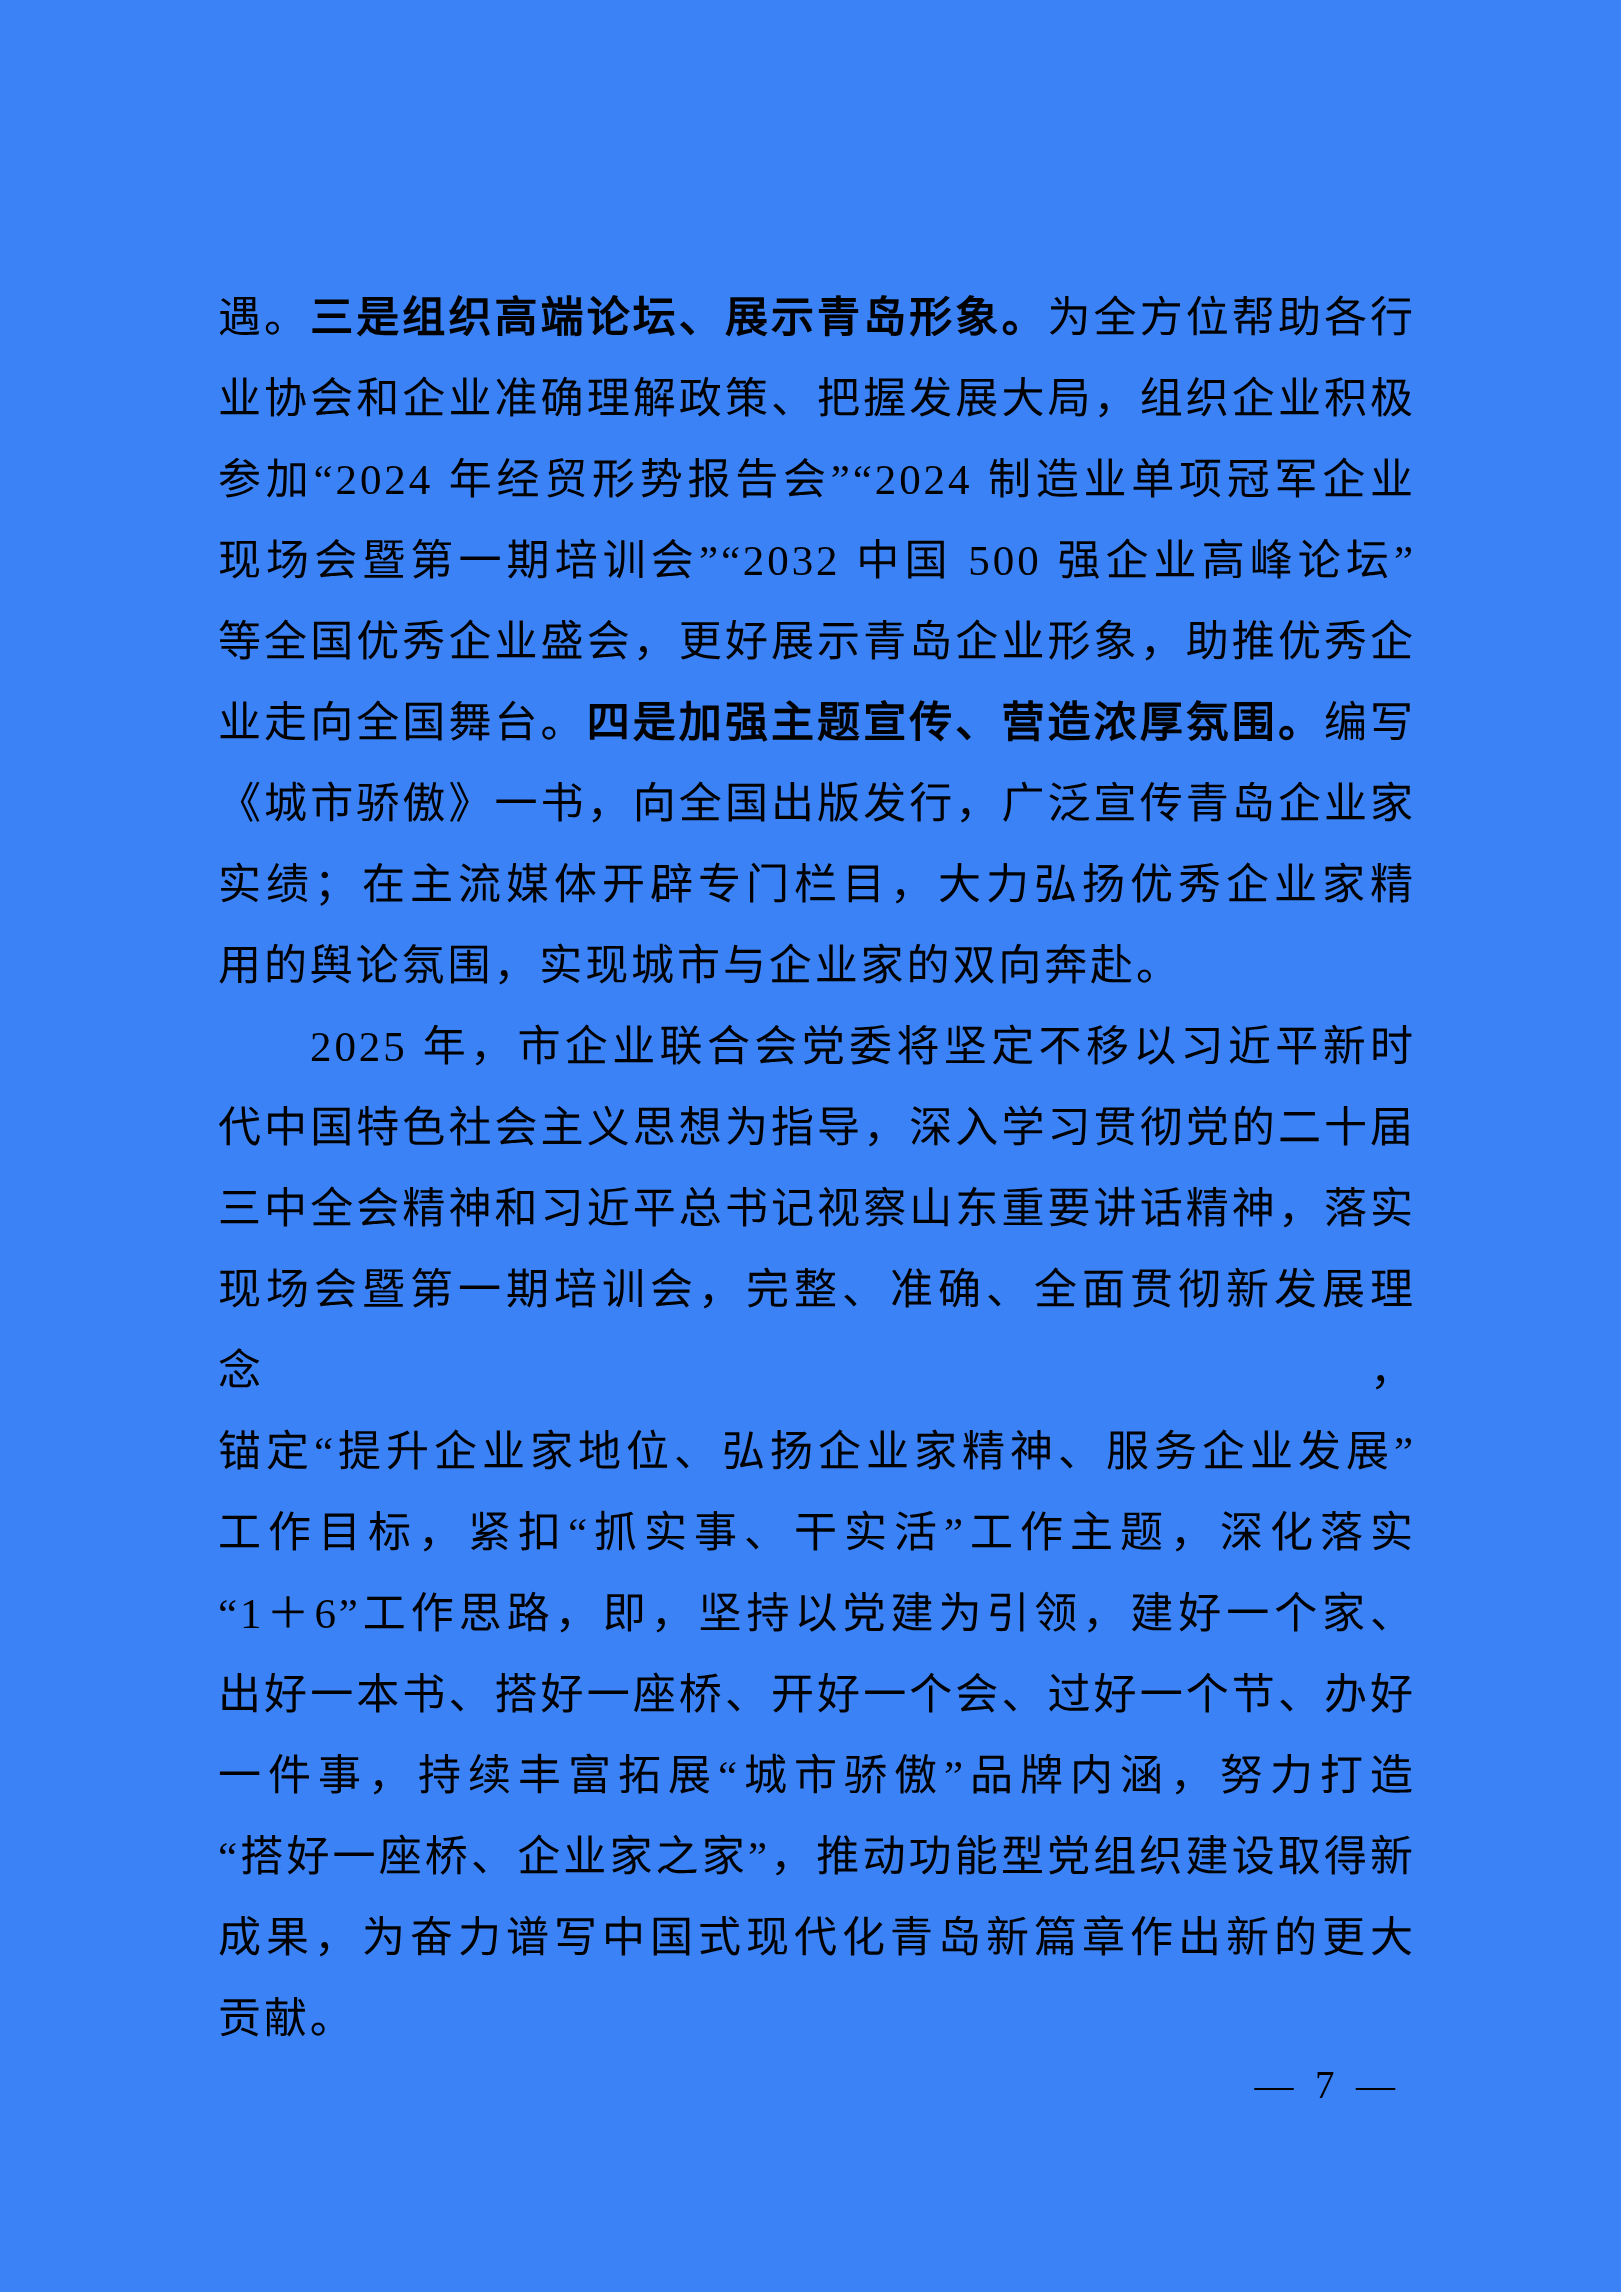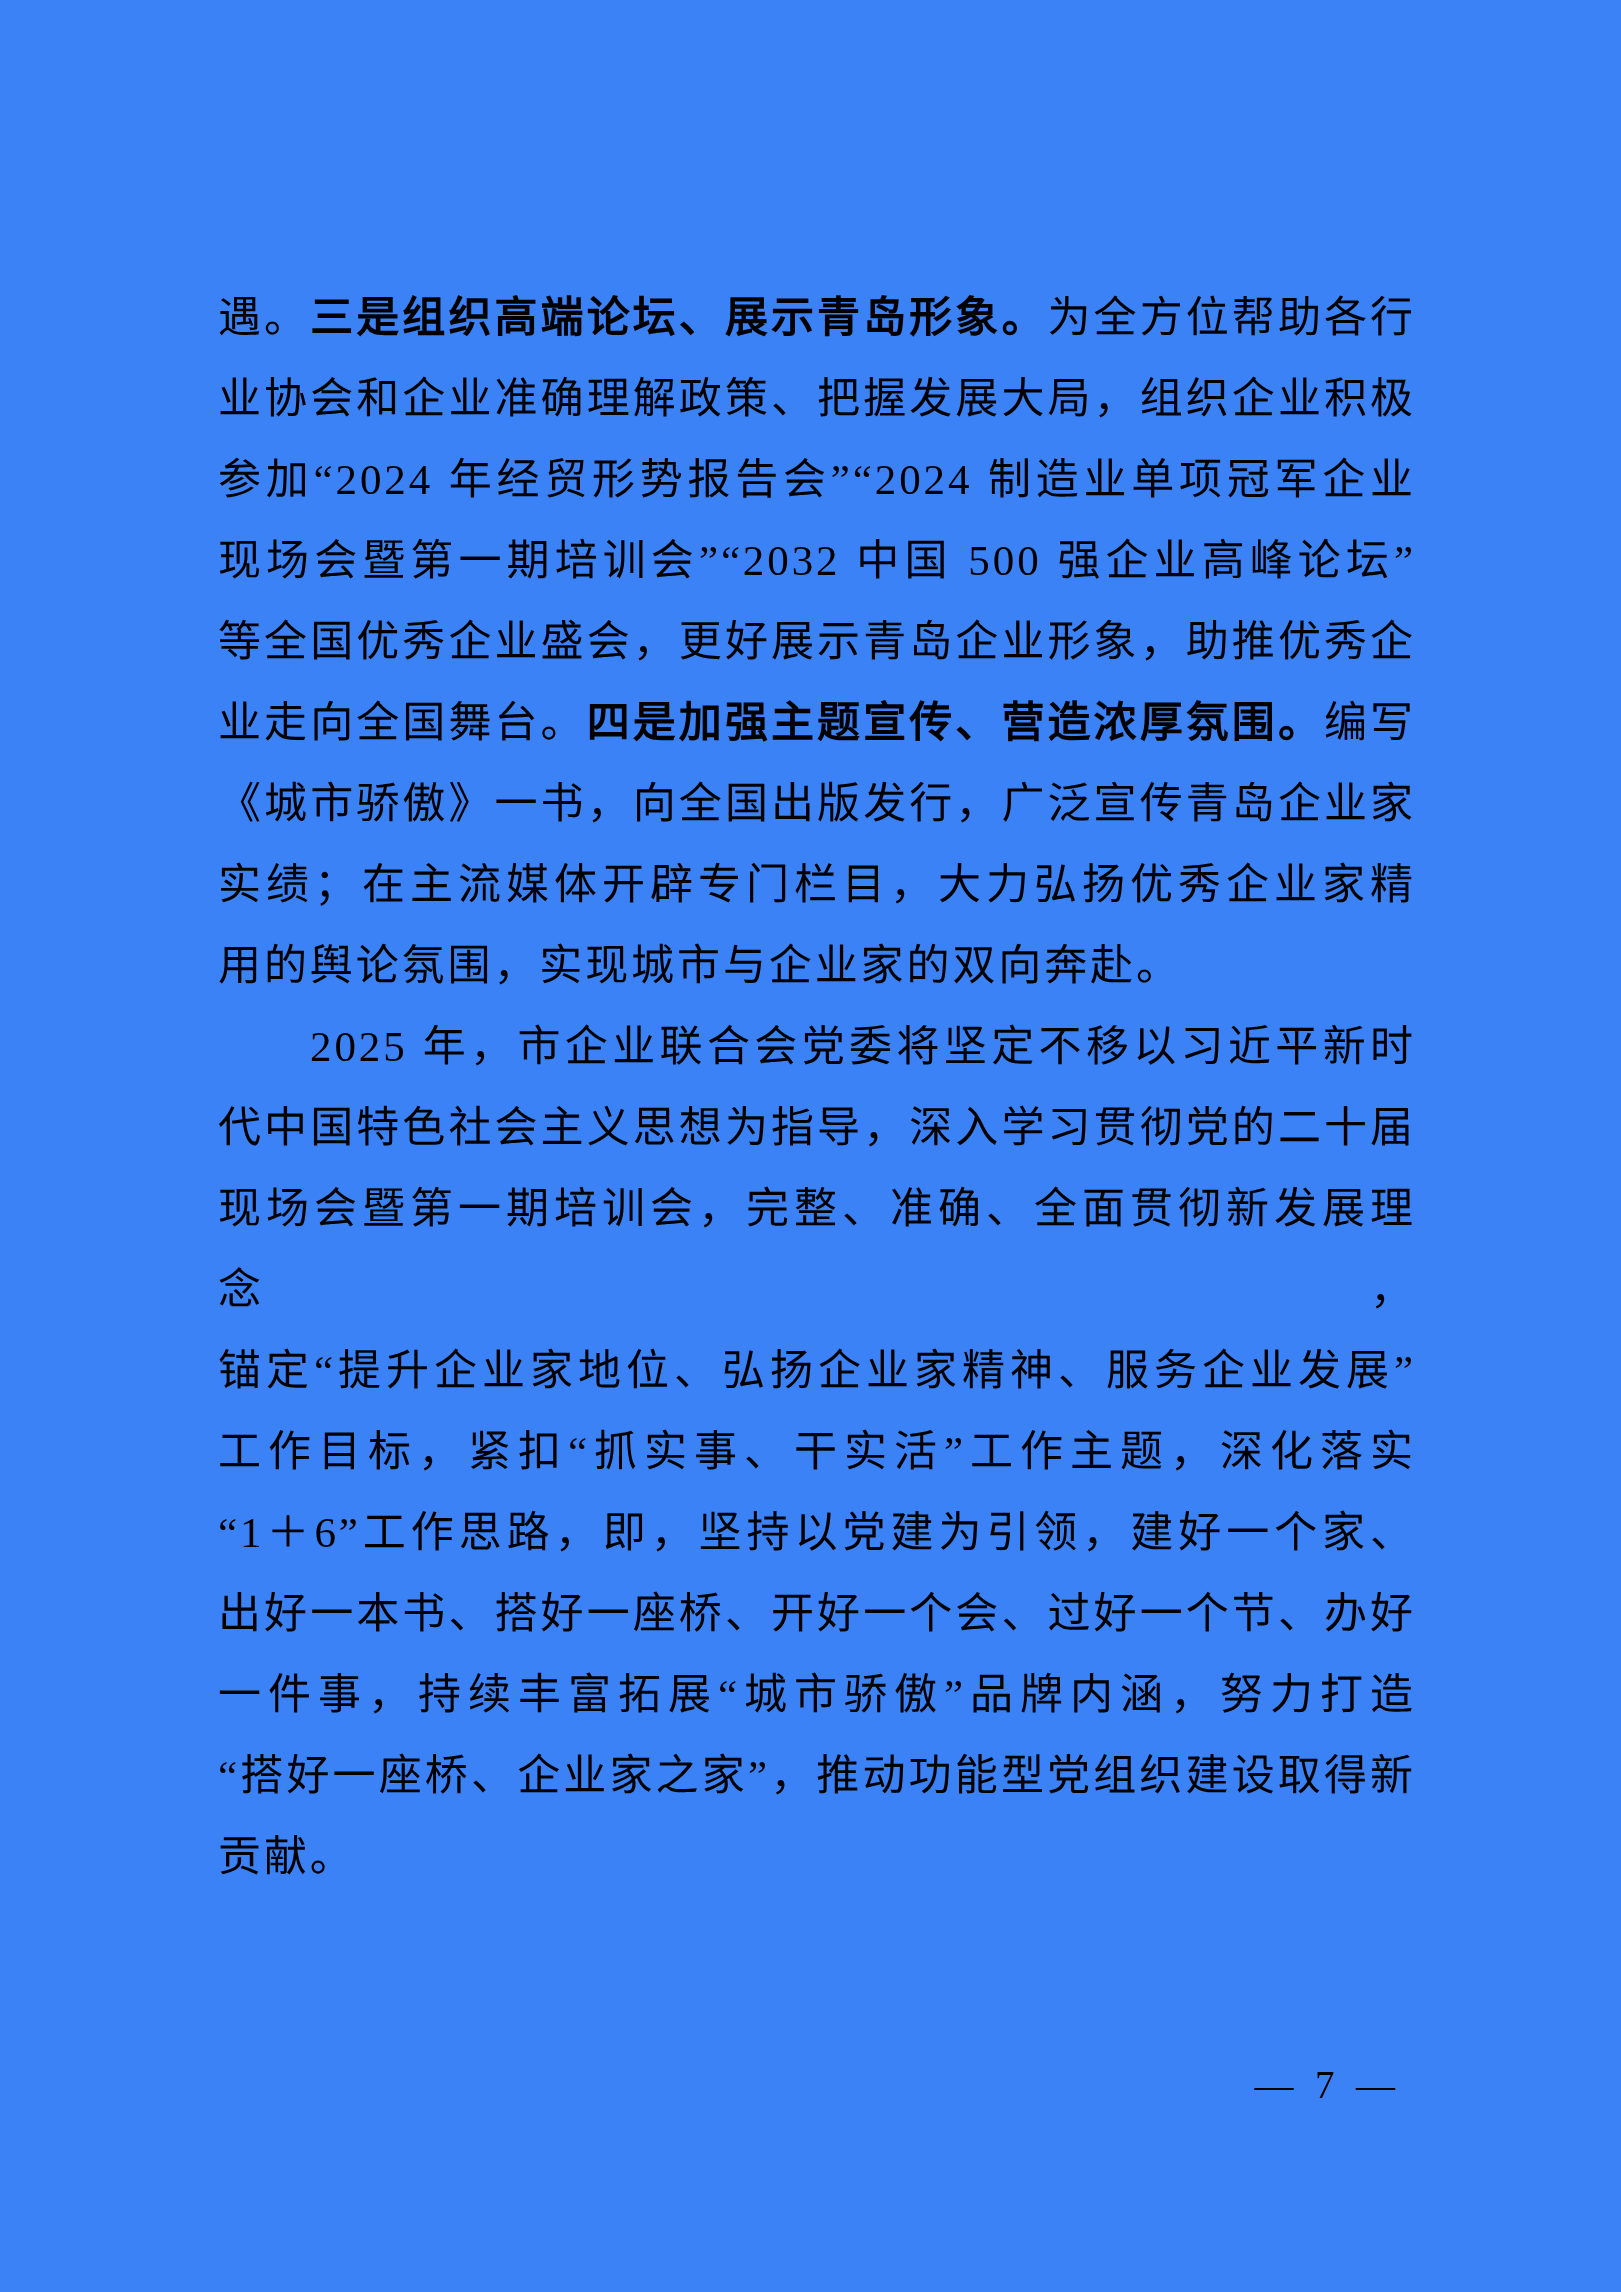--- a/index.html
+++ b/index.html
@@ -67,24 +67,26 @@
       <div class="line just"><span class="seg">业协会和企业准确理解政策、把握发展大局，组织企业积极</span></div>
       <div class="line just"><span class="seg">参加“2024 年经贸形势报告会”“2024 制造业单项冠军企业</span></div>
       <div class="line just"><span class="seg">现场会暨第一期培训会”“2032 中国 500 强企业高峰论坛”</span></div>
       <div class="line just"><span class="seg">等全国优秀企业盛会，更好展示青岛企业形象，助推优秀企</span></div>
       <div class="line just"><span class="seg">业走向全国舞台。</span><span class="seg bold">四是加强主题宣传、营造浓厚氛围。</span><span class="seg">编写</span></div>
       <div class="line just"><span class="seg">《城市骄傲》一书，向全国出版发行，广泛宣传青岛企业家</span></div>
       <div class="line just"><span class="seg">实绩；在主流媒体开辟专门栏目，大力弘扬优秀企业家精</span></div>
       <div class="line left"><span class="seg">用的舆论氛围，实现城市与企业家的双向奔赴。</span></div>
       <div class="line just indent"><span class="seg">2025 年，市企业联合会党委将坚定不移以习近平新时</span></div>
       <div class="line just"><span class="seg">代中国特色社会主义思想为指导，深入学习贯彻党的二十届</span></div>
+      <div class="line just"><span class="seg">三中全会精神和习近平总书记视察山东重要讲话精神，落实</span></div>
       <div class="line just"><span class="seg">现场会暨第一期培训会，完整、准确、全面贯彻新发展理念，</span></div>
       <div class="line just"><span class="seg">锚定“提升企业家地位、弘扬企业家精神、服务企业发展”</span></div>
       <div class="line just"><span class="seg">工作目标，紧扣“抓实事、干实活”工作主题，深化落实</span></div>
       <div class="line just"><span class="seg">“1＋6”工作思路，即，坚持以党建为引领，建好一个家、</span></div>
       <div class="line just"><span class="seg">出好一本书、搭好一座桥、开好一个会、过好一个节、办好</span></div>
       <div class="line just"><span class="seg">一件事，持续丰富拓展“城市骄傲”品牌内涵，努力打造</span></div>
       <div class="line just"><span class="seg">“搭好一座桥、企业家之家”，推动功能型党组织建设取得新</span></div>
+      <div class="line just"><span class="seg">成果，为奋力谱写中国式现代化青岛新篇章作出新的更大</span></div>
       <div class="line left"><span class="seg">贡献。</span></div>
     </div>
   <div class="page-num">— 7 —</div>
 </div>
 
 
 </body></html>

